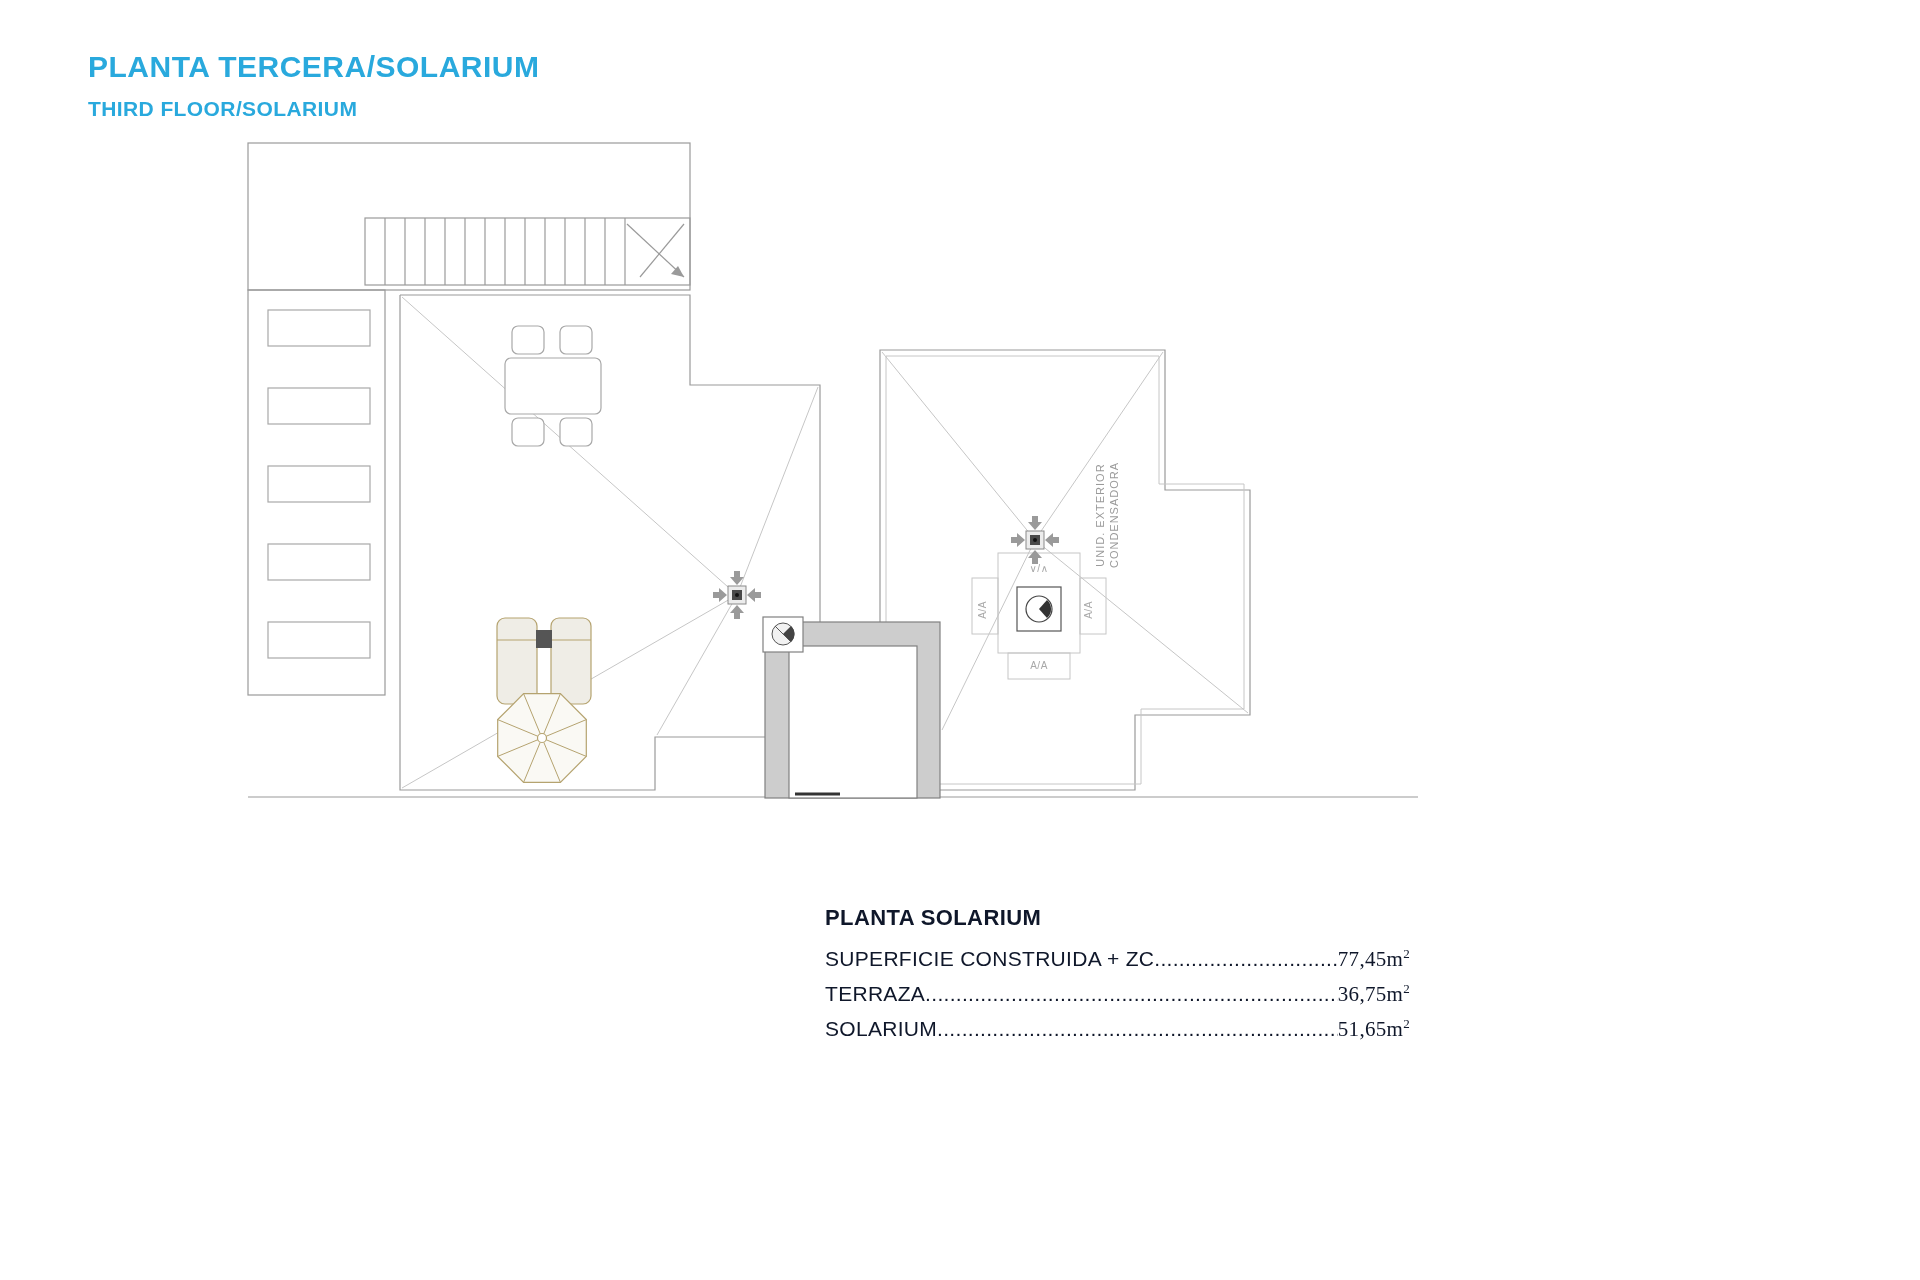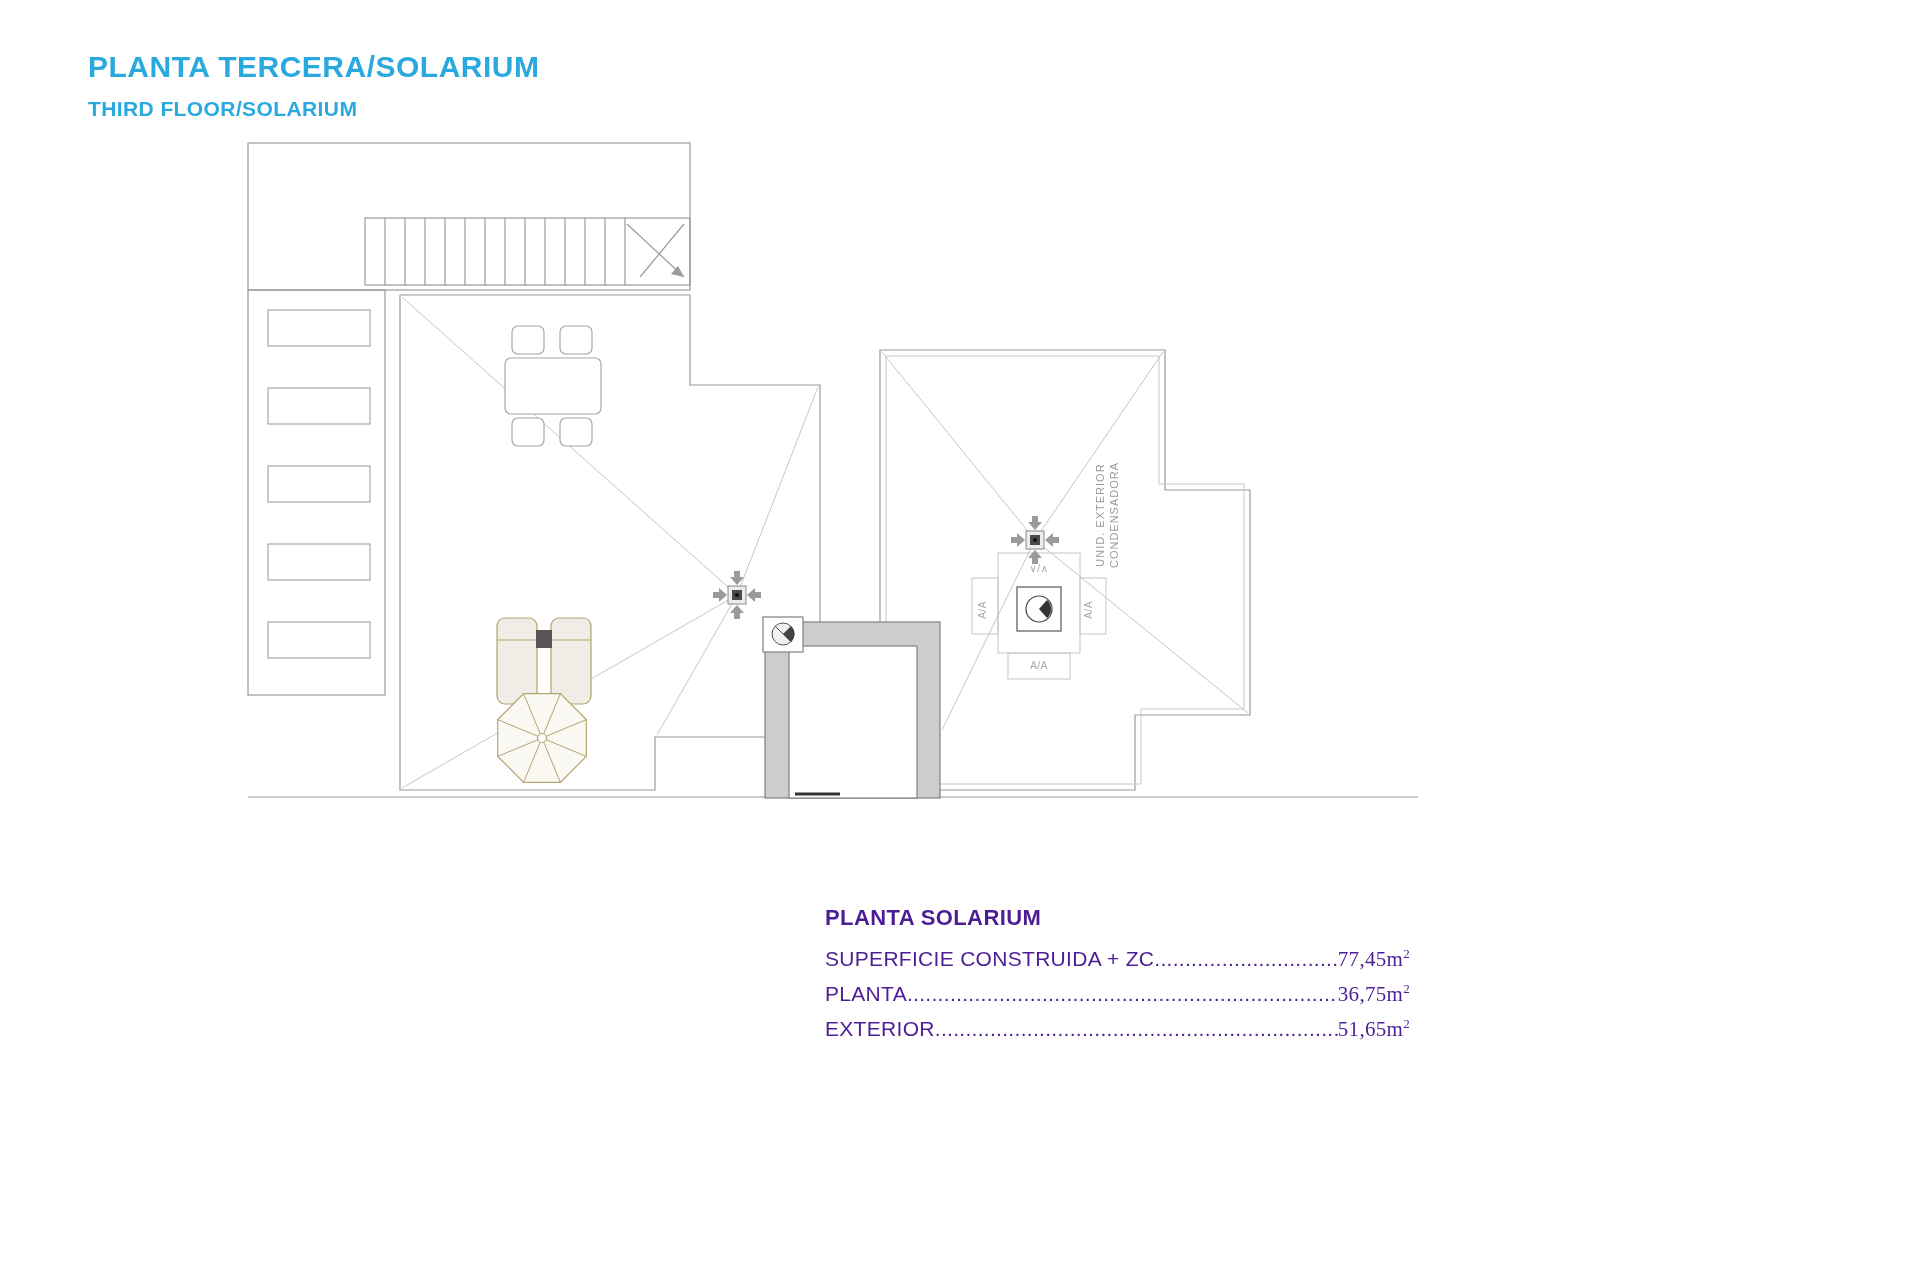--- a/index.html
+++ b/index.html
@@ -23,21 +23,21 @@
   .ln{fill:none;stroke:#9a9a9a;stroke-width:1.2;}
   .lnf{fill:#ffffff;stroke:#a8a8a8;stroke-width:1.2;}
   .thin{fill:none;stroke:#c6c6c6;stroke-width:1;}
   .wall{fill:#cdcdcd;stroke:#808080;stroke-width:1.2;}
   .wallin{fill:#ffffff;stroke:#808080;stroke-width:1.2;}
   .furn{fill:#efede6;stroke:#b5a36f;stroke-width:1.2;}
   .furnl{fill:none;stroke:#b5a36f;stroke-width:1;}
   .plabel{font-family:"Liberation Sans",sans-serif;font-size:11px;fill:#9a9a9a;letter-spacing:1px;}
   .plabel2{font-family:"Liberation Sans",sans-serif;font-size:10px;fill:#a8a8a8;letter-spacing:.5px;}
   
-  .legend{position:absolute;left:825px;top:905px;width:585px;color:#4c1d95;}
+  .legend{position:absolute;left:825px;top:905px;width:585px;color:#0f172a;}
   .legend-heading{font-size:22px;font-weight:bold;letter-spacing:.4px;margin-bottom:8px;}
   .legend-row{display:flex;align-items:baseline;font-size:21px;letter-spacing:.3px;line-height:30px;}
   .legend-row .lbl{white-space:nowrap;}
   .legend-row .leader{flex:1;overflow:hidden;white-space:nowrap;}
   .legend-row .val{white-space:nowrap;font-family:Liberation Serif, serif;}
   .legend-row sup{font-size:13px;}
 </style>
 </head>
 <body>
 
@@ -182,25 +182,25 @@
   <section class="legend">
     <div class="legend-heading">PLANTA SOLARIUM</div>
 
     <div class="legend-row">
       <span class="lbl">SUPERFICIE CONSTRUIDA + ZC</span>
       <span class="leader"><span>..........................................................................................................................</span></span>
       <span class="val"><span>77,45m</span><sup>2</sup></span>
     </div>
 
     <div class="legend-row">
-      <span class="lbl">PLANTA</span>
+      <span class="lbl">TERRAZA</span>
       <span class="leader"><span>..........................................................................................................................</span></span>
       <span class="val"><span>36,75m</span><sup>2</sup></span>
     </div>
 
     <div class="legend-row">
-      <span class="lbl">EXTERIOR</span>
+      <span class="lbl">SOLARIUM</span>
       <span class="leader"><span>..........................................................................................................................</span></span>
       <span class="val"><span>51,65m</span><sup>2</sup></span>
     </div>
   </section>
 
 </div>
 
 </body></html>

